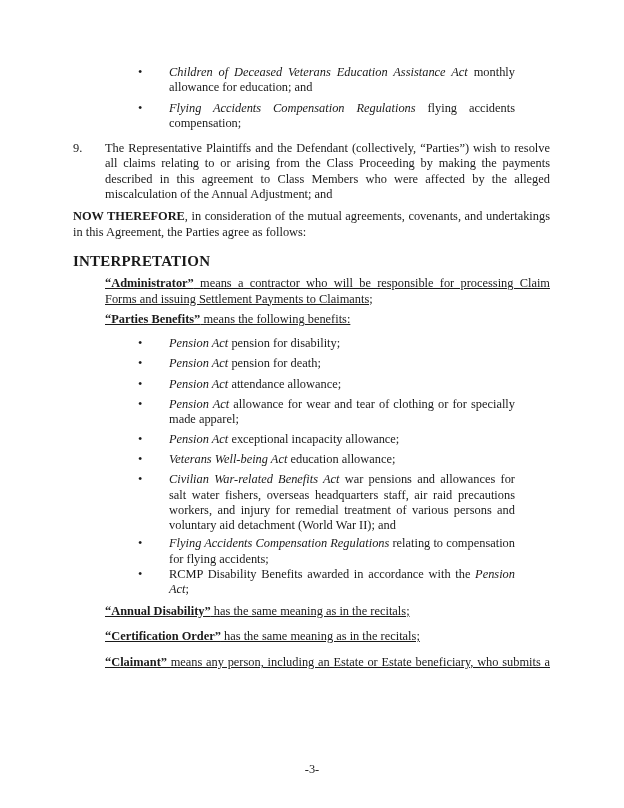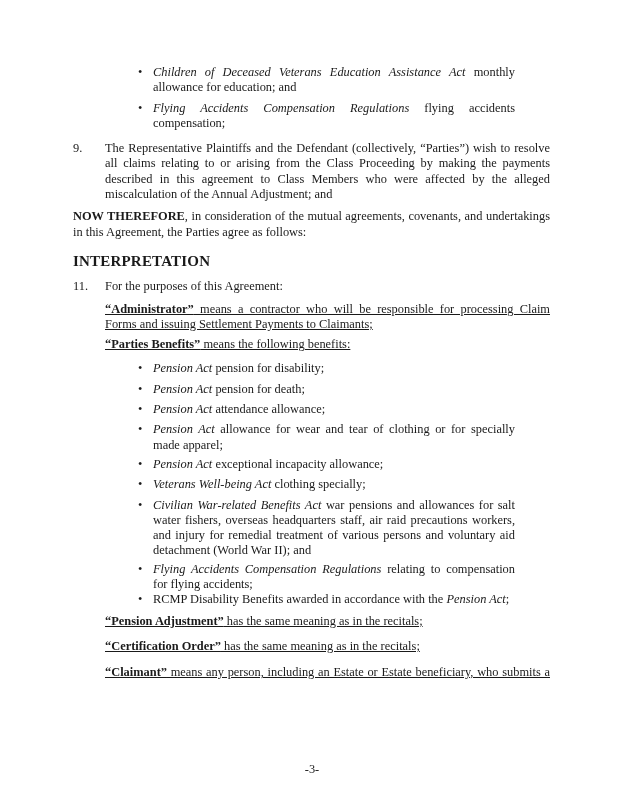--- a/index.html
+++ b/index.html
@@ -17,21 +17,21 @@
   }
   p, div, h2 { margin:0; padding:0; }
   .jt { text-align:justify;font-family:Liberation Serif, serif; }
   
   .num-item { display:flex; }
   .num-col { flex:0 0 32px; }
   .num-body { flex:1; text-align:justify; }
   
   .bullet-item { display:flex; margin-left:65px; margin-right:35px; }
   .bullet-col { flex:0 0 15px; }
-  .bullet-body { flex:1; text-align:justify; }
+  .bullet-body { flex:1; text-align:justify;margin-left:16px; }
   
   .def { margin-left:32px; text-align:justify;text-decoration:underline; }
   .def b { font-weight:bold; }
   .force-last { text-align-last: justify; }
   h2.section { font-size:15px; font-weight:bold; letter-spacing:0.2px; }
   .page-number { position:absolute; top:762px; left:0; width:624px; text-align:center; }
   i { font-style:italic; }
 </style>
 </head>
 <body>
@@ -52,24 +52,20 @@
   <div class="num-item" style="margin-top:10px">
     <span class="num-col">9.</span>
     <span class="num-body">The Representative Plaintiffs and the Defendant (collectively, “Parties”) wish to resolve all claims relating to or arising from the Class Proceeding by making the payments described in this agreement to Class Members who were affected by the alleged miscalculation of the Annual Adjustment; and</span>
   </div>
 
 
   <p class="jt" style="margin-top:7px"><b>NOW THEREFORE</b><span>, in consideration of the mutual agreements, covenants, and undertakings in this Agreement, the Parties agree as follows:</span></p>
 
   <h2 class="section" style="margin-top:14px">INTERPRETATION</h2>
 
-  <div class="num-item" style="margin-top:10px">
-    <span class="num-col">11.</span>
-    <span class="num-body">For the purposes of this Agreement:</span>
-  </div>
 
   <p class="def" style="margin-top:7px"><b>“Administrator”</b><span> means a contractor who will be responsible for processing Claim Forms and issuing Settlement Payments to Claimants;</span></p>
   <p class="def" style="margin-top:5px"><b>“Parties Benefits”</b><span> means the following benefits:</span></p>
 
   <div>
     <div class="bullet-item" style="margin-top:9px">
       <span class="bullet-col">•</span>
       <span class="bullet-body"><span></span><i>Pension Act</i><span> pension for disability;</span></span>
     </div>
     <div class="bullet-item" style="margin-top:5px">
@@ -83,35 +79,35 @@
     <div class="bullet-item" style="margin-top:5px">
       <span class="bullet-col">•</span>
       <span class="bullet-body"><span></span><i>Pension Act</i><span> allowance for wear and tear of clothing or for specially made apparel;</span></span>
     </div>
     <div class="bullet-item" style="margin-top:4px">
       <span class="bullet-col">•</span>
       <span class="bullet-body"><span></span><i>Pension Act</i><span> exceptional incapacity allowance;</span></span>
     </div>
     <div class="bullet-item" style="margin-top:5px">
       <span class="bullet-col">•</span>
-      <span class="bullet-body"><span></span><i>Veterans Well-being Act</i><span> clothing specially;</span></span>
+      <span class="bullet-body"><span></span><i>Veterans Well-being Act</i><span> education allowance;</span></span>
     </div>
     <div class="bullet-item" style="margin-top:5px">
       <span class="bullet-col">•</span>
       <span class="bullet-body"><span></span><i>Civilian War-related Benefits Act</i><span> war pensions and allowances for salt water fishers, overseas headquarters staff, air raid precautions workers, and injury for remedial treatment of various persons and voluntary aid detachment (World War II); and</span></span>
     </div>
     <div class="bullet-item" style="margin-top:3px">
       <span class="bullet-col">•</span>
       <span class="bullet-body"><span></span><i>Flying Accidents Compensation Regulations</i><span> relating to compensation for flying accidents;</span></span>
     </div>
     <div class="bullet-item">
       <span class="bullet-col">•</span>
       <span class="bullet-body"><span>RCMP Disability Benefits awarded in accordance with the </span><i>Pension Act</i><span>;</span></span>
     </div>
   </div>
 
-  <p class="def" style="margin-top:6px"><b>“Pension Adjustment”</b><span> has the same meaning as in the recitals;</span></p>
+  <p class="def" style="margin-top:6px"><b>“Annual Disability”</b><span> has the same meaning as in the recitals;</span></p>
   <p class="def" style="margin-top:10px"><b>“Certification Order”</b><span> has the same meaning as in the recitals;</span></p>
   <p class="def force-last" style="margin-top:11px"><b>“Claimant”</b><span> means any person, including an Estate or Estate beneficiary, who submits a</span></p>
 
   <div class="page-number">-3-</div>
 
 </div>
 
 </body></html>

